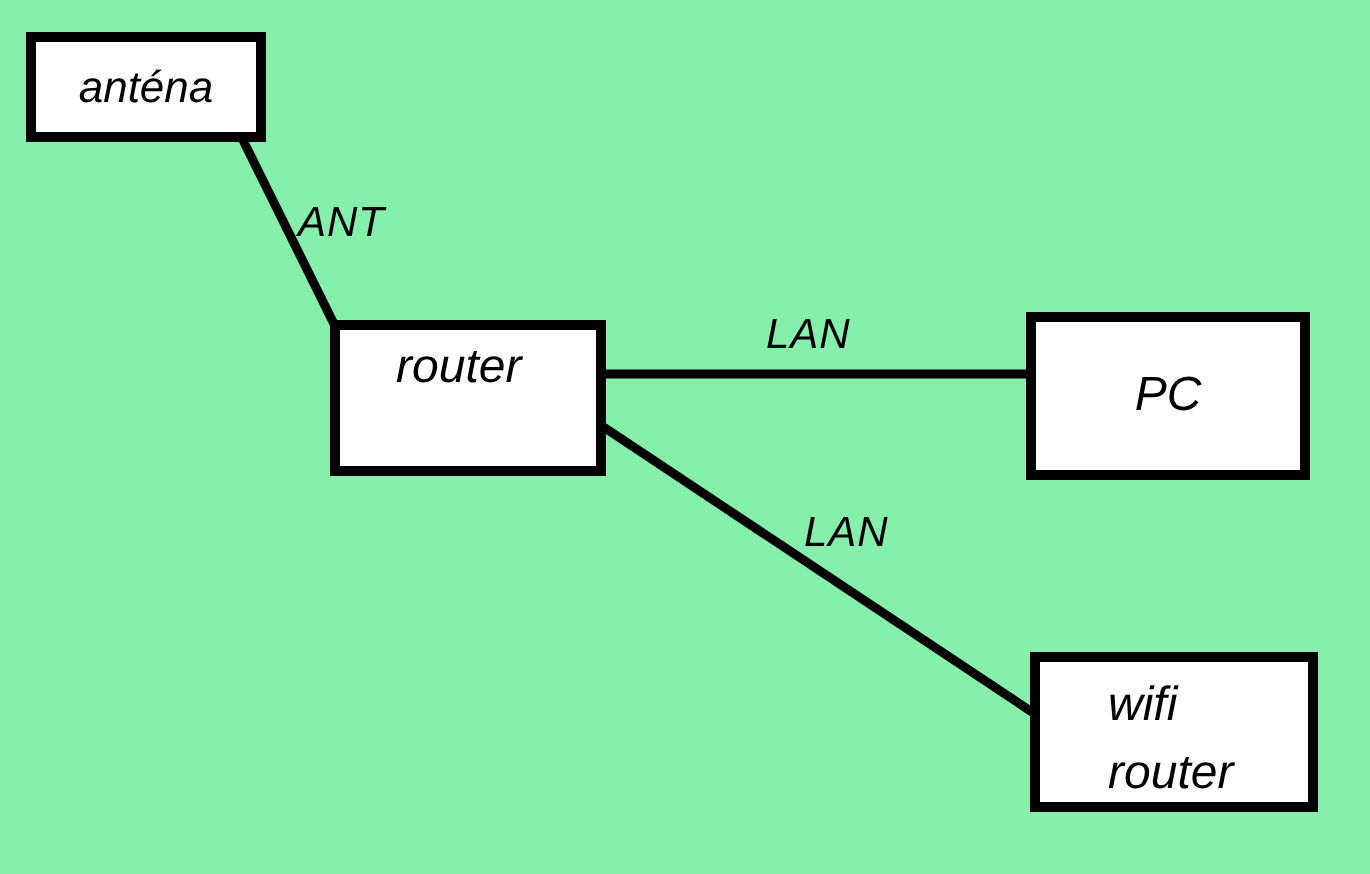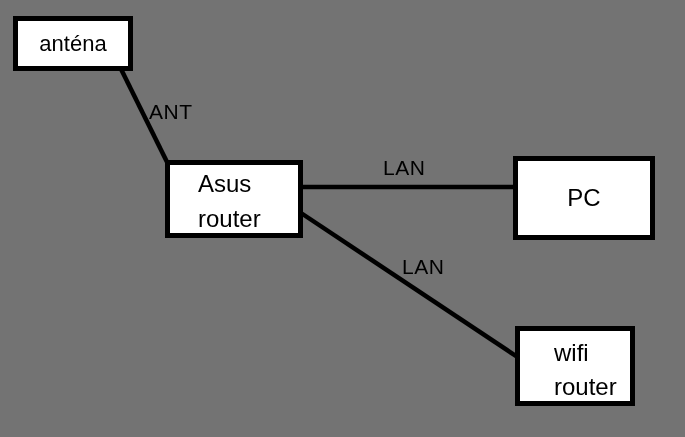--- a/index.html
+++ b/index.html
@@ -6,21 +6,22 @@
   html, body {
     width: 685px; height: 437px;
     background: #ffffff;
     font-family: "Liberation Sans", sans-serif;
     color: #000000;
     overflow: hidden;
   }
   .canvas {
     position: relative;
     width: 685px; height: 437px;
-    background: #737373;
+    background: #86efac;
+    font-style: italic;
   }
   .wires {
     position: absolute;
     left: 0; top: 0;
     width: 685px; height: 437px;
   }
   .wire {
     stroke: #000000;
     stroke-width: 4.5;
   }
@@ -43,21 +44,21 @@
     padding: 1px 0 0 28px;
   }
   .node--pc {
     left: 513px; top: 156px;
     width: 142px; height: 84px;
     display: flex; align-items: center; justify-content: center;
     font-size: 24px;
   }
   .node--wifi {
     left: 515px; top: 326px;
-    width: 120px; height: 80px;
+    width: 144px; height: 80px;
     font-size: 24px;
     line-height: 34px;
     padding: 5px 12px 0 34px;
   }
   .node-line { display: block; }
   .wire-label {
     position: absolute;
     font-size: 21px;
     letter-spacing: 0.5px;
   }
@@ -74,21 +75,20 @@
     <line class="wire" x1="120" y1="67" x2="167" y2="162"></line>
     <line class="wire" x1="300" y1="187" x2="516" y2="187"></line>
     <line class="wire" x1="301" y1="213" x2="519" y2="358"></line>
   </svg>
 
   <div class="node node--antena">
     <span class="node-label">anténa</span>
   </div>
 
   <div class="node node--asus">
-    <span class="node-line">Asus</span>
     <span class="node-line">router</span>
   </div>
 
   <div class="node node--pc">
     <span class="node-label">PC</span>
   </div>
 
   <div class="node node--wifi">
     <span class="node-line">wifi</span>
     <span class="node-line">router</span>

